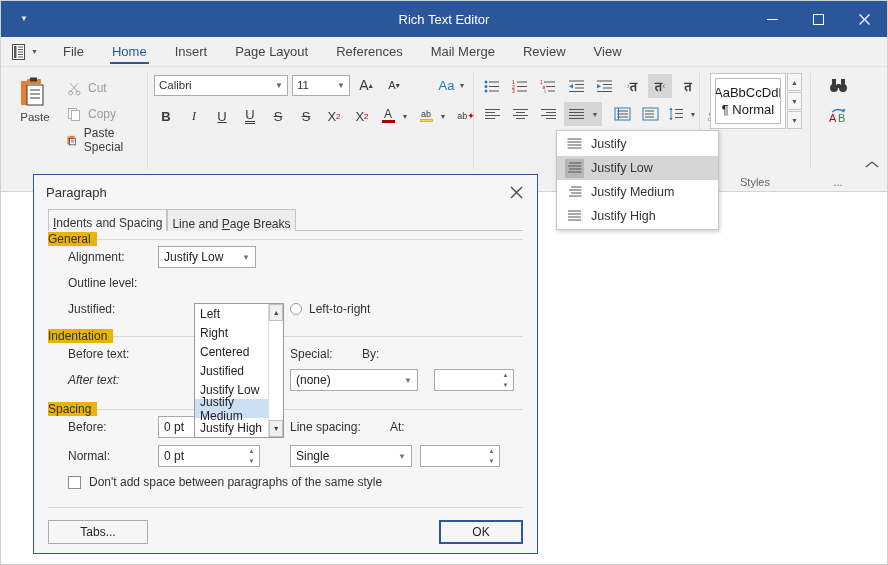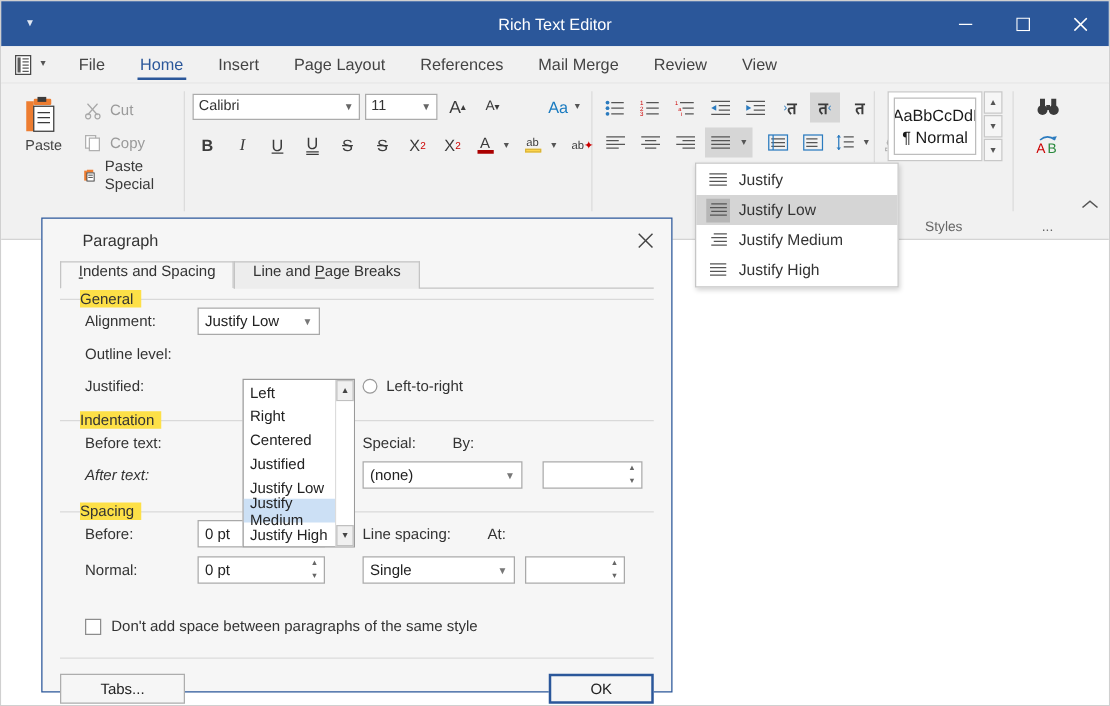--- a/index.html
+++ b/index.html
@@ -148,34 +148,34 @@
   .jm-item.hl .ibx { background:#b6b6b6; }
 
   
   #para-dialog {
     position:absolute; left:33px; top:174px; width:505px; height:380px;
     background:#f6f6f6; border:1px solid #2b579a;
     z-index:60;
     display:flex; flex-direction:column;
   }
   #pd-title-bar { height:34px; display:flex; align-items:center; padding:0 6px 0 12px; flex:0 0 auto;}
-  #pd-title { font-size:13px; color:#333;margin-left:20px; }
+  #pd-title { font-size:13px; color:#333; }
   #pd-close { margin-left:auto; width:30px; height:28px; display:flex; align-items:center; justify-content:center; color:#444;}
   #pd-body { flex:1 1 auto; position:relative; padding:0 14px; }
 
   .pd-tabs { display:flex; align-items:flex-end; height:22px; position:relative; }
   .pd-tab {
-    height:22px; padding:0 14px; font-size:12px; color:#333;
+    height:22px; padding:0 4px; font-size:12px; color:#333;
     background:#ededed; border:1px solid #c4c4c4; border-bottom:none;
-    display:flex; align-items:flex-start;
+    display:flex; align-items:flex-end;
   }
   .pd-tab.active { background:#f6f6f6; border-bottom:1px solid #f6f6f6; position:relative; z-index:3; }
 
   .fieldset { position:relative; margin-top:10px; }
-  .fs-legend { position:absolute; top:-7px; left:16px; background:#fde047; padding-right:6px; font-size:12px; color:#333; }
+  .fs-legend { position:absolute; top:-7px; left:0; background:#eab308; padding-right:6px; font-size:12px; color:#333; }
   .fs-rule { border-top:1px solid #d9d9d9; margin-top:6px; }
 
   .row { display:flex; align-items:center; height:26px; }
   .lbl { font-size:12px; color:#333; }
 
   .ctl {
     height:22px; background:#ffffff; border:1px solid #a9a9a9;
     display:flex; align-items:center; padding-left:5px; font-size:12px; color:#222;
   }
   .ctl .cbarrow {
@@ -765,21 +765,21 @@
           <span class="cbarrow">▼</span>
         </div>
         <div class="ctl" style="width:80px;margin-left:8px;">
           <span></span>
           <span class="spin">
               <div>▲</div>
               <div>▼</div>
             </span>
         </div>
       </div>
-      <div class="row" style="margin-top:19px;">
+      <div class="row" style="margin-top:0;">
         <div style="display:flex;align-items:center;gap:8px;padding-left:20px;">
           <span class="checkbox"></span>
           <span class="lbl">Don't add space between paragraphs of the same style</span>
         </div>
       </div>
       <div class="hr-sep" style="margin-top:12px;"></div>
     </div>
 
     <div id="align-list">
       <div id="align-list-items">

